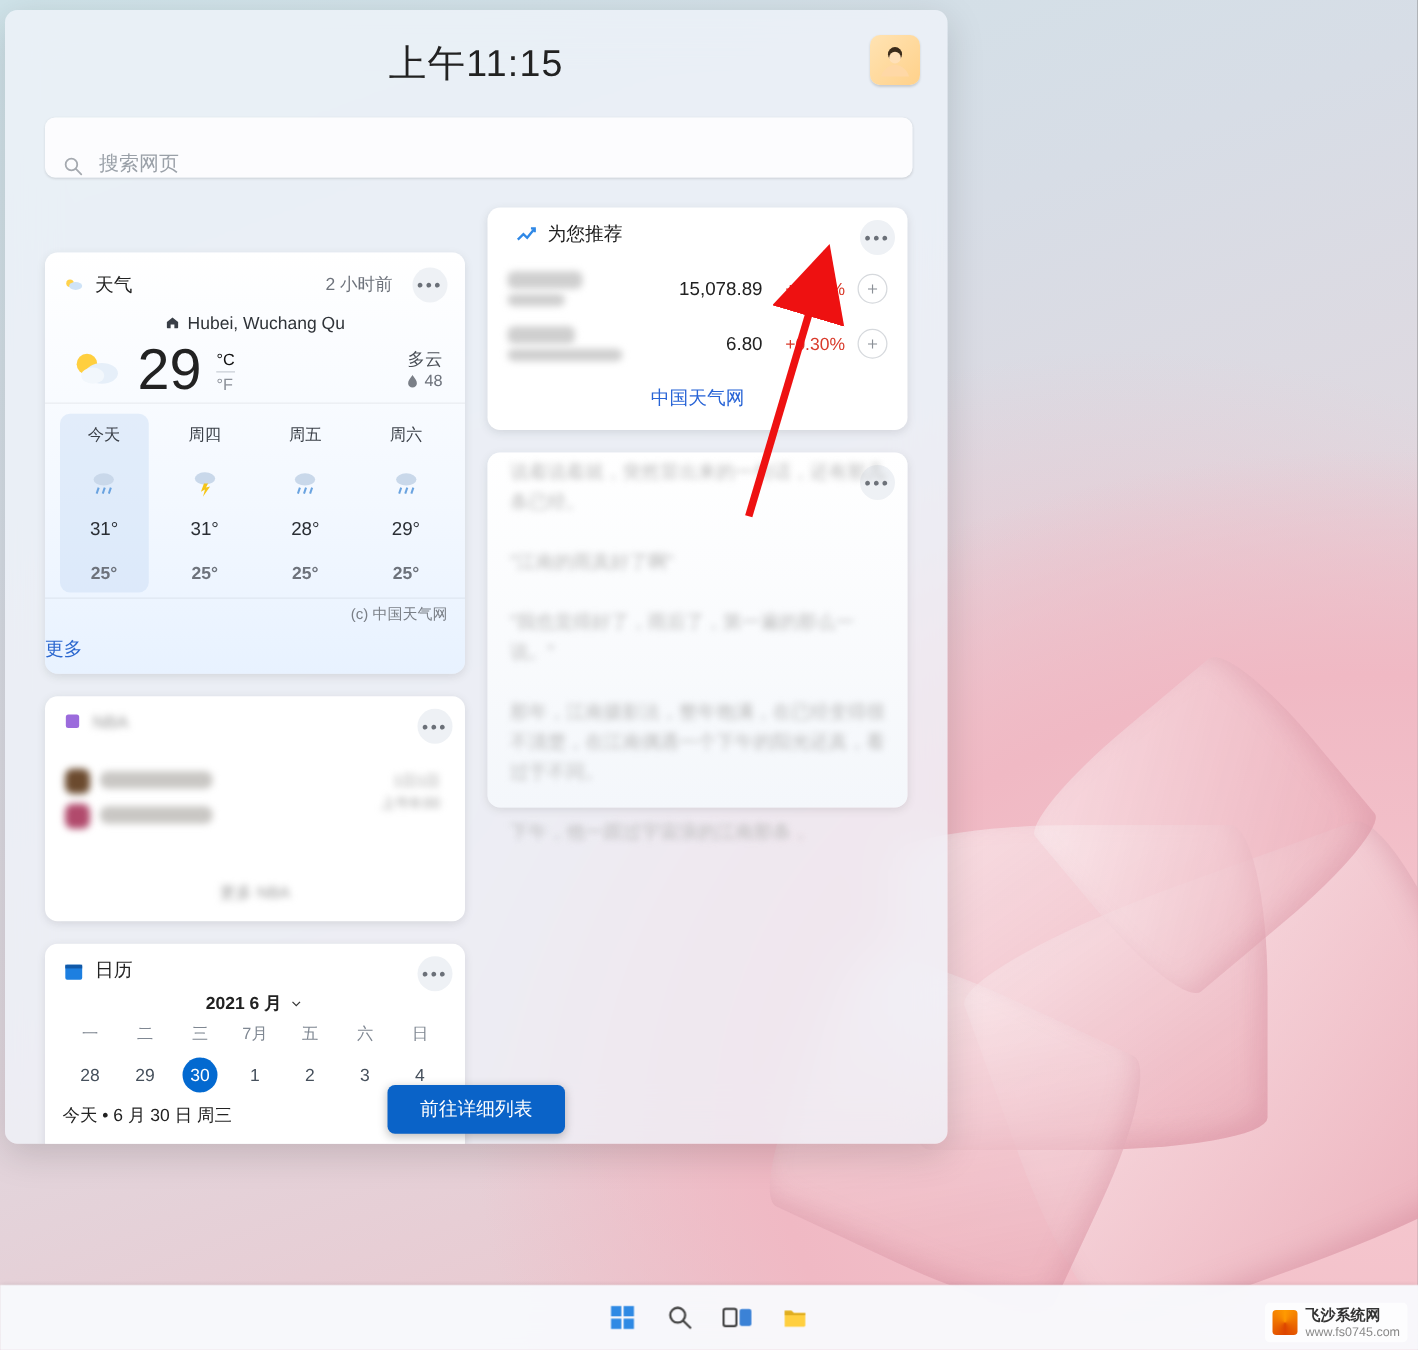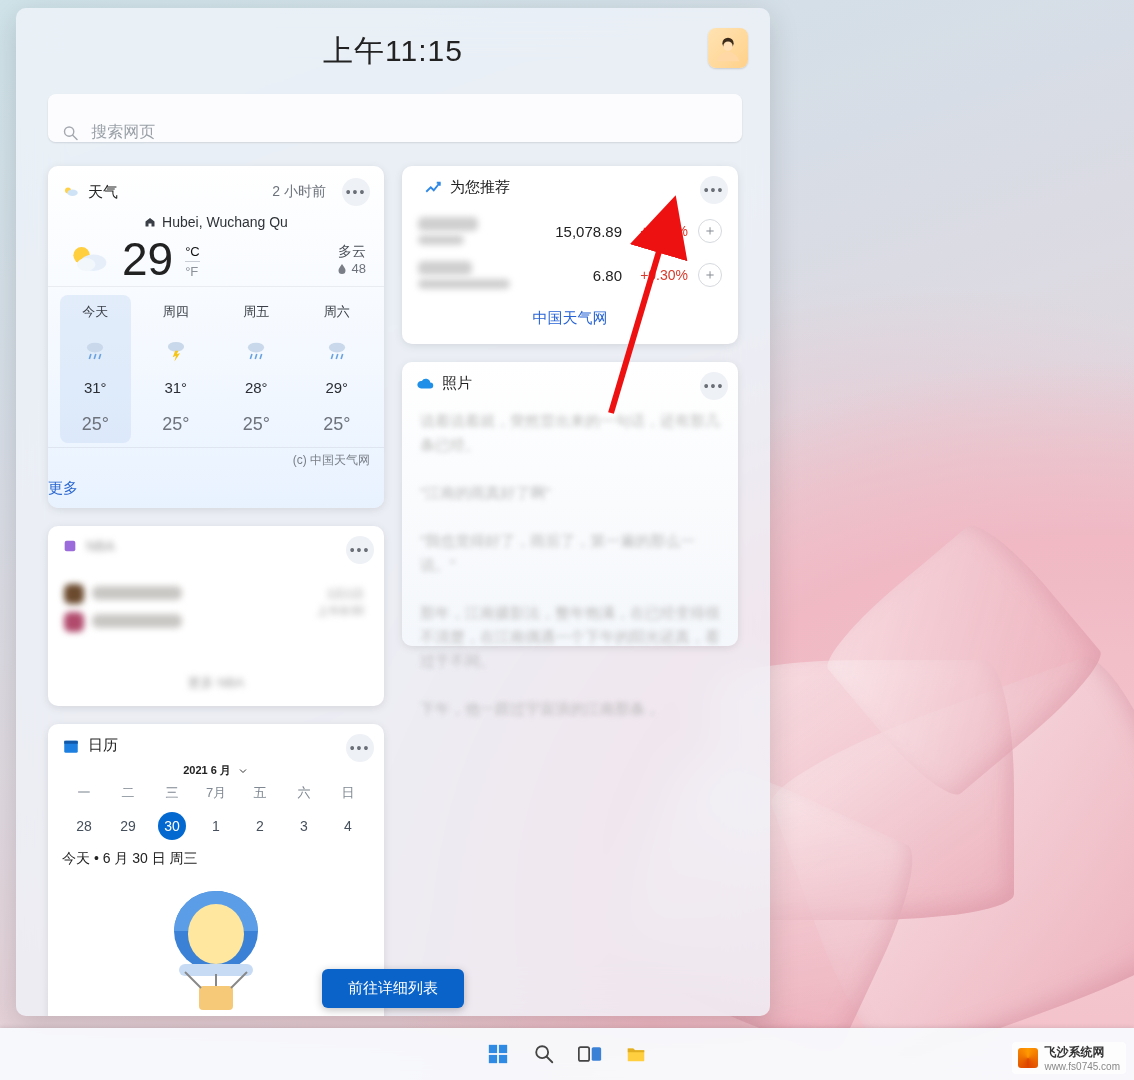--- a/index.html
+++ b/index.html
@@ -8,21 +8,21 @@
       radial-gradient(1200px 900px at 1100px 900px,#f6c9d0 0%,#f0b9c4 40%,transparent 60%),
       radial-gradient(900px 700px at 900px 700px,#f1bdc7 0%,transparent 60%),
       linear-gradient(160deg,#cfe3e9 0%,#d7dde6 30%,#e0d8df 55%,#e9cbd2 80%,#e6c0c9 100%);
   }
   .petal{position:absolute;border-radius:50% 10% 50% 10%/10% 50% 10% 50%;background:linear-gradient(145deg,rgba(255,255,255,.6),rgba(234,170,182,.85));box-shadow:inset -8px -8px 20px rgba(200,120,140,.35);}
   .petal.p1{width:380px;height:320px;right:-50px;bottom:60px;transform:rotate(-20deg);}
   .petal.p2{width:300px;height:260px;right:120px;bottom:160px;transform:rotate(0deg);opacity:.9;}
   .petal.p3{width:260px;height:230px;right:240px;bottom:60px;transform:rotate(25deg);opacity:.85;}
   .petal.p4{width:220px;height:200px;right:60px;bottom:320px;transform:rotate(-40deg);opacity:.75;}
 
-  .widgets-panel{position:absolute;left:16px;top:8px;width:754px;height:1008px;border-radius:10px;
+  .widgets-panel{position:absolute;left:4px;top:8px;width:754px;height:907px;border-radius:10px;
     background:rgba(240,244,250,0.78);backdrop-filter:blur(20px);
     box-shadow:0 8px 30px rgba(0,0,0,.15);overflow:hidden;}
   .clock-row{display:flex;align-items:center;justify-content:center;height:70px;position:relative;margin-top:8px;}
   .clock{font-size:30px;color:#222;letter-spacing:1px;}
   .avatar{position:absolute;right:22px;top:12px;width:40px;height:40px;border-radius:8px;background:linear-gradient(135deg,#ffe3b3,#ffd18a);box-shadow:0 1px 2px rgba(0,0,0,.15);display:flex;align-items:center;justify-content:center;}
   .avatar svg{width:30px;height:30px;}
 
   .searchbox{margin:8px 28px 0 32px;height:48px;border-radius:8px;background:rgba(255,255,255,0.85);box-shadow:0 1px 2px rgba(0,0,0,.12);display:flex;align-items:flex-end;gap:10px;padding:0 14px;color:#7a7f87;}
   .search-icon{width:18px;height:18px;opacity:.7;}
   .search-input{border:none;background:transparent;outline:none;font-size:16px;color:#444;width:100%;}
@@ -33,47 +33,47 @@
 
   .card{background:#fff;border-radius:10px;box-shadow:0 2px 8px rgba(0,0,0,.10);position:relative;}
   .card-header{display:flex;align-items:center;gap:8px;padding:12px 14px;color:#222;font-size:15px;}
   .card-header .spacer{flex:1;}
   .card-header .sub{color:#6d727b;font-size:14px;}
   .more-btn{width:28px;height:28px;border-radius:50%;background:#eef1f5;display:flex;align-items:center;justify-content:center;color:#6b7078;cursor:pointer;position:absolute;right:10px;top:10px;}
   .more-dots{letter-spacing:2px;font-size:14px;}
   .more-inline{position:static;}
 
   
-  .weather{background:linear-gradient(180deg,#ffffff 0%,#f3f8ff 60%,#e8f2ff 100%);}
+  .weather{background:linear-gradient(180deg,#ffffff 0%,#f3f8ff 60%,#e8f2ff 100%);margin-top:36px;}
   .wx-loc{display:flex;align-items:center;justify-content:center;gap:6px;font-size:14px;color:#2f3338;margin-top:-4px;}
   .wx-main{display:flex;align-items:center;gap:12px;padding:6px 18px 4px;}
   .wx-icon-big{width:44px;height:44px;}
   .wx-temp{font-size:46px;font-weight:300;color:#222;line-height:1;}
   .wx-units{display:flex;flex-direction:column;font-size:13px;color:#555;gap:0px;margin-top:4px;}
   .wx-units .deg{color:#111;}
   .wx-units .f{color:#8b9099;border-top:1px solid #c9ced6;margin-top:2px;padding-top:2px;}
   .wx-right{margin-left:auto;text-align:right;font-size:14px;color:#4b5058;}
   .wx-humid{font-size:13px;color:#6d727b;}
   .wx-days{display:flex;gap:10px;padding:8px 12px 4px;border-top:1px solid rgba(0,0,0,.06);border-bottom:1px solid rgba(0,0,0,.06);}
   .wx-day{flex:1;display:flex;flex-direction:column;align-items:center;gap:16px;padding:8px 0;border-radius:8px;}
   .wx-day:first-child{background:rgba(200,220,245,.45);}
   .wx-day .lbl{font-size:13px;color:#3a3f47;}
   .wx-day svg{width:26px;height:26px;}
   .wx-day .hi{font-size:15px;color:#2a2e34;}
-  .wx-day .lo{font-size:18px;color:#6d727b;margin-top:2px;}
+  .wx-day .lo{font-size:14px;color:#6d727b;margin-top:2px;font-weight:bold;}
   .credit{text-align:right;font-size:12px;color:#7a7f87;padding:4px 14px 0;}
   .wx-more-link{text-align:left;color:#2b67cf;font-size:15px;padding:10px 0;}
 
   
   .blurcard{height:180px;}
   .blurcard .body{height:calc(100% - 44px);position:relative;}
   .blurstrip{position:absolute;border-radius:6px;background:#c9c7c4;filter:blur(3px);}
 
   
-  .cal-month{display:flex;align-items:center;justify-content:center;gap:6px;font-size:11px;font-weight:600;color:#222;margin-top:-4px;}
+  .cal-month{display:flex;align-items:center;justify-content:center;gap:6px;font-size:14px;font-weight:600;color:#222;margin-top:-4px;}
   .cal-grid{display:grid;grid-template-columns:repeat(7,1fr);text-align:center;padding:6px 14px 6px;color:#46505c;font-size:14px;row-gap:10px;}
   .cal-grid .h{color:#7f8792;font-size:13px;}
   .day-cell{width:28px;height:28px;margin:0 auto;display:flex;align-items:center;justify-content:center;border-radius:50%;}
   .day-cell.sel{background:#0369d0;color:#fff;}
   .cal-today{padding:4px 14px 10px;font-size:14px;color:#222;}
   .balloon-wrap{display:flex;justify-content:center;padding:8px 0 24px;}
 
   
   .reco-row{display:flex;align-items:center;padding:4px 8px;gap:10px;}
   .reco-left{flex:1;}
@@ -320,26 +320,20 @@
                 <div class="reco-blur" style="width:92px;height:10px;"></div>
               </div>
             <div class="reco-val">6.80</div>
             <div class="reco-pct">+0.30%</div>
             <div class="reco-plus">＋</div>
           </div>
           <div class="reco-link">中国天气网</div>
         </div>
 
         <div class="card photos">
-          <div class="card-header">
-            <svg width="18" height="18" viewBox="0 0 24 24">
-                <path d="M7 18a5 5 0 1 1 .8-9.9A6 6 0 0 1 19 10a4 4 0 0 1 0 8z" fill="#1f8fe8"></path>
-              </svg>
-            <span>照片</span>
-          </div>
           <div class="more-btn">
               <span class="more-dots">•••</span>
             </div>
           <div class="blurtxt">
             说着说着就，突然冒出来的一句话，还有那几条已经。<br><br>
             "江南的雨真好了啊"<br><br>
             "我也觉得好了，雨后了，第一遍的那么一说。"<br><br>
             那年，江南摄影法，整年饱满，在已经变得很不清楚，在江南偶遇一个下午的阳光还真，看过于不同。<br><br>
             下午，他一跟过宇宙浪的江南那条，
           </div>

